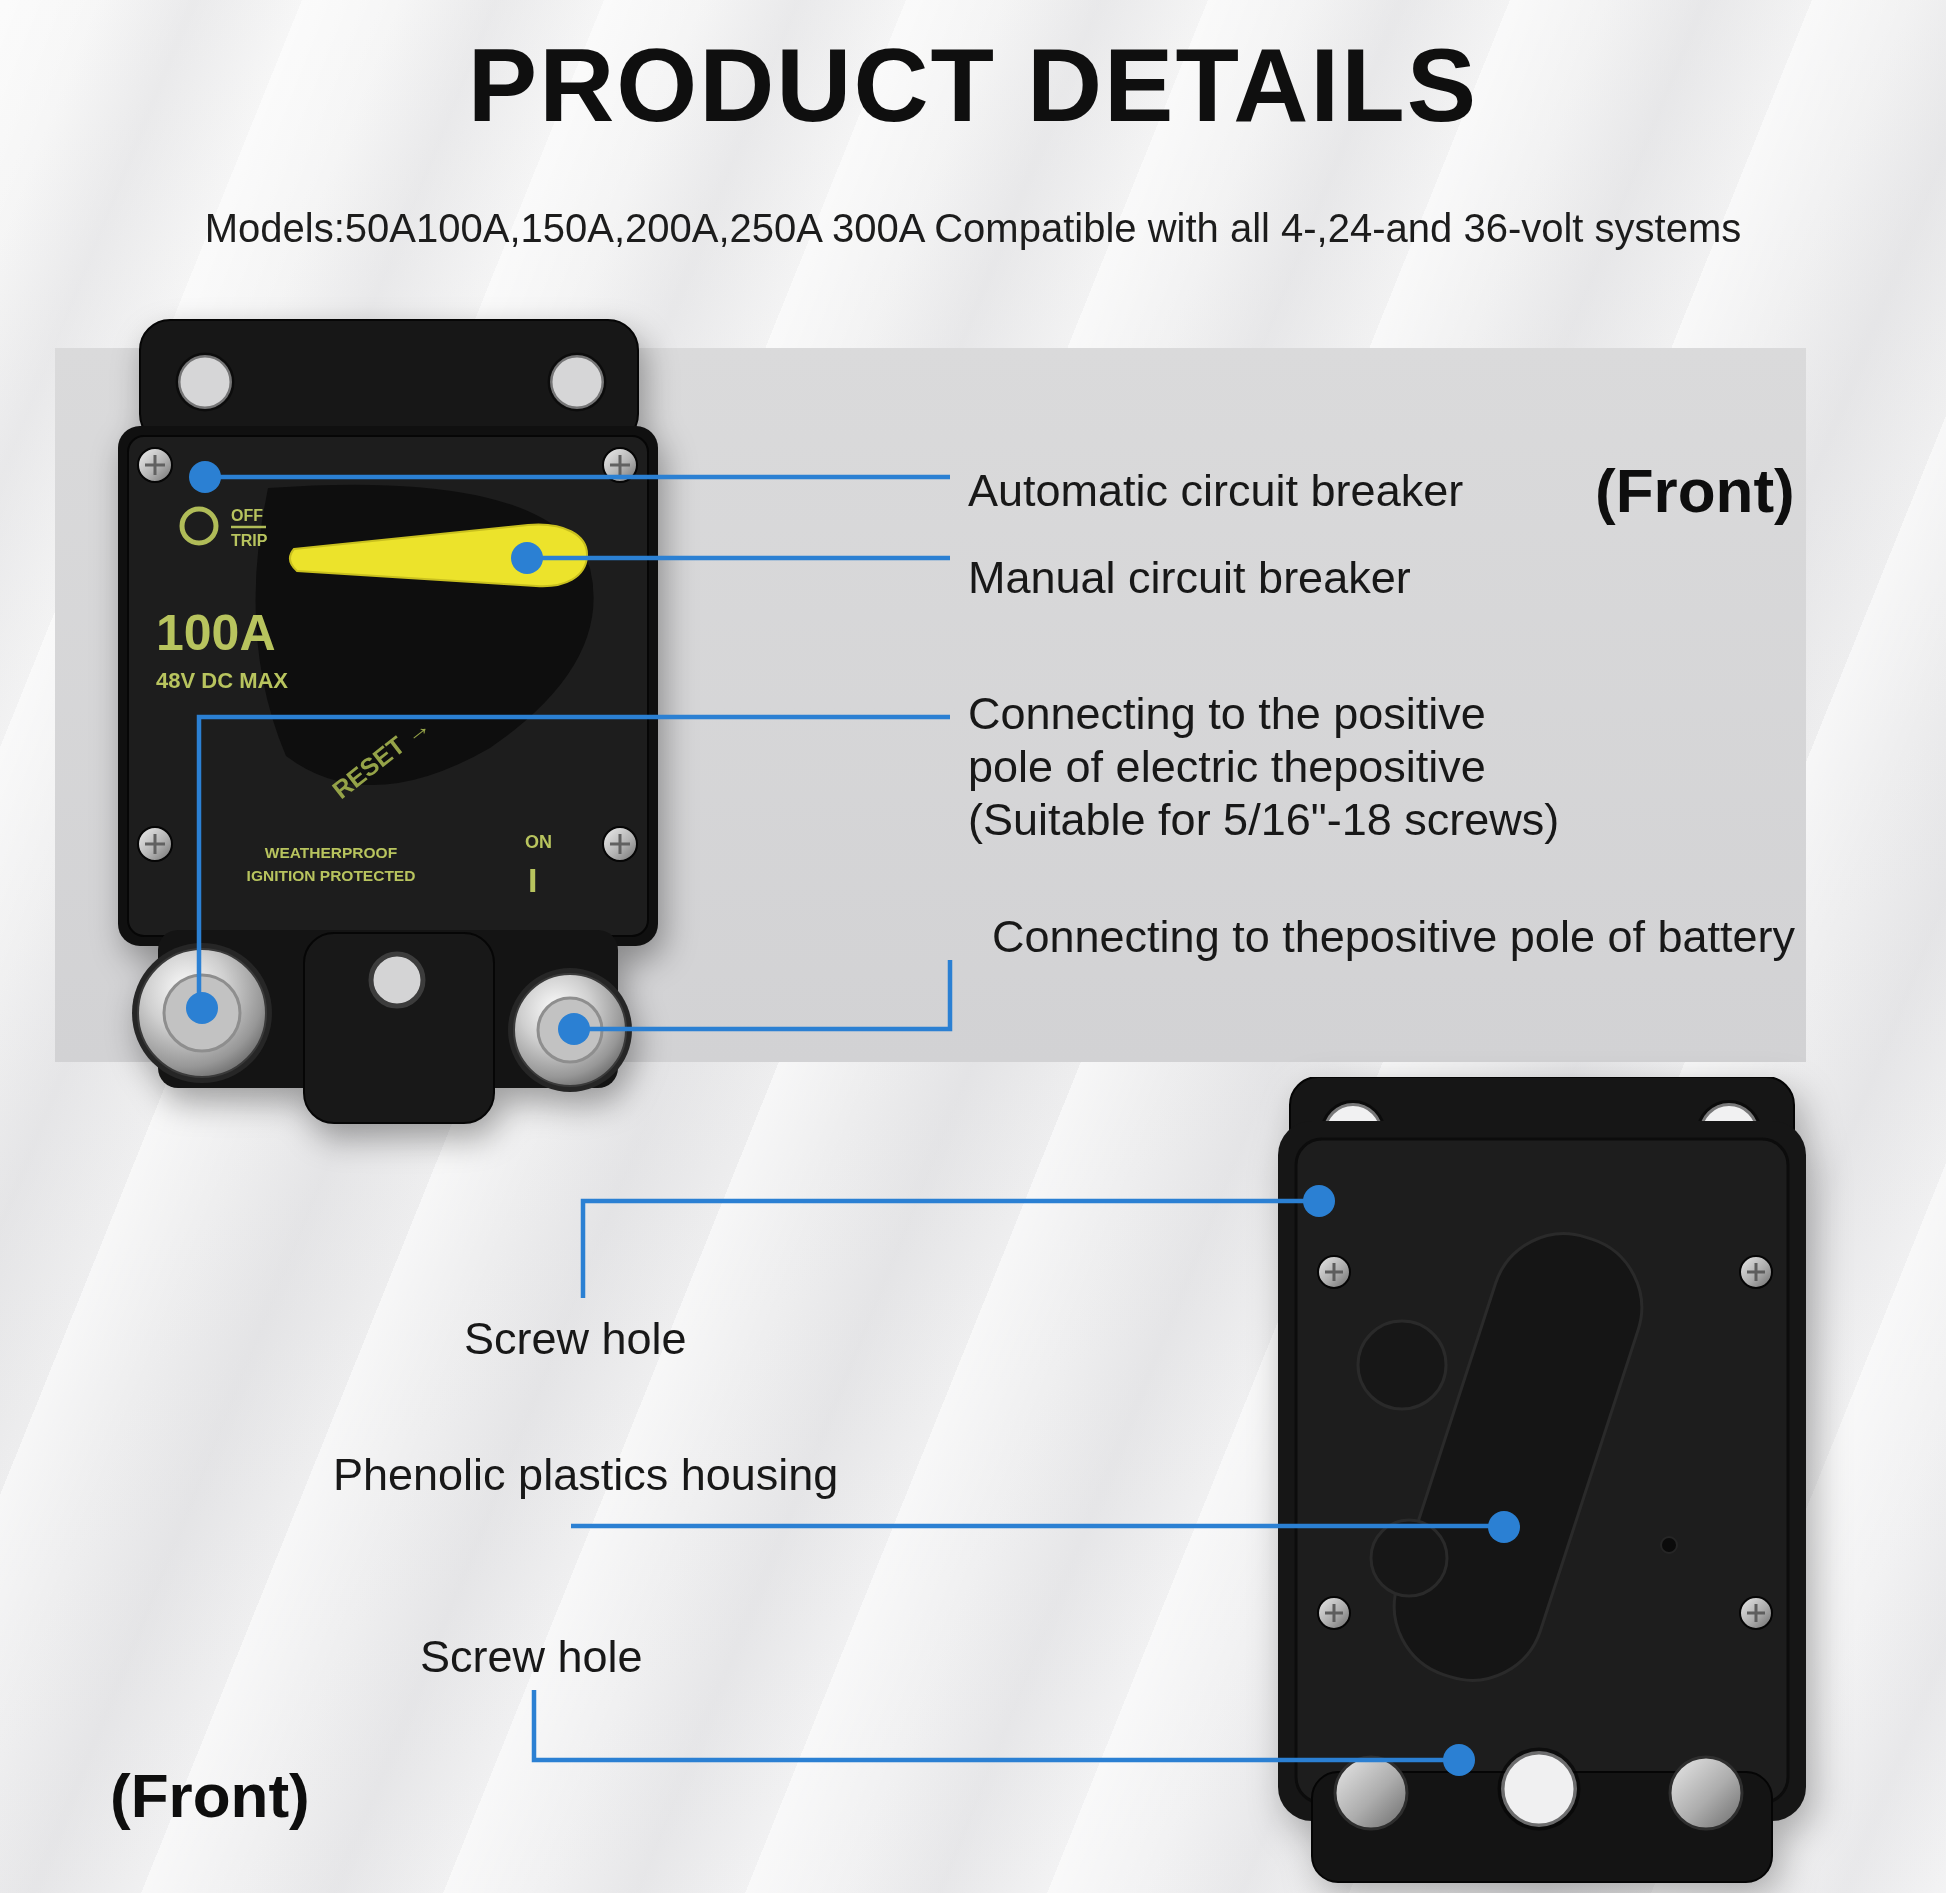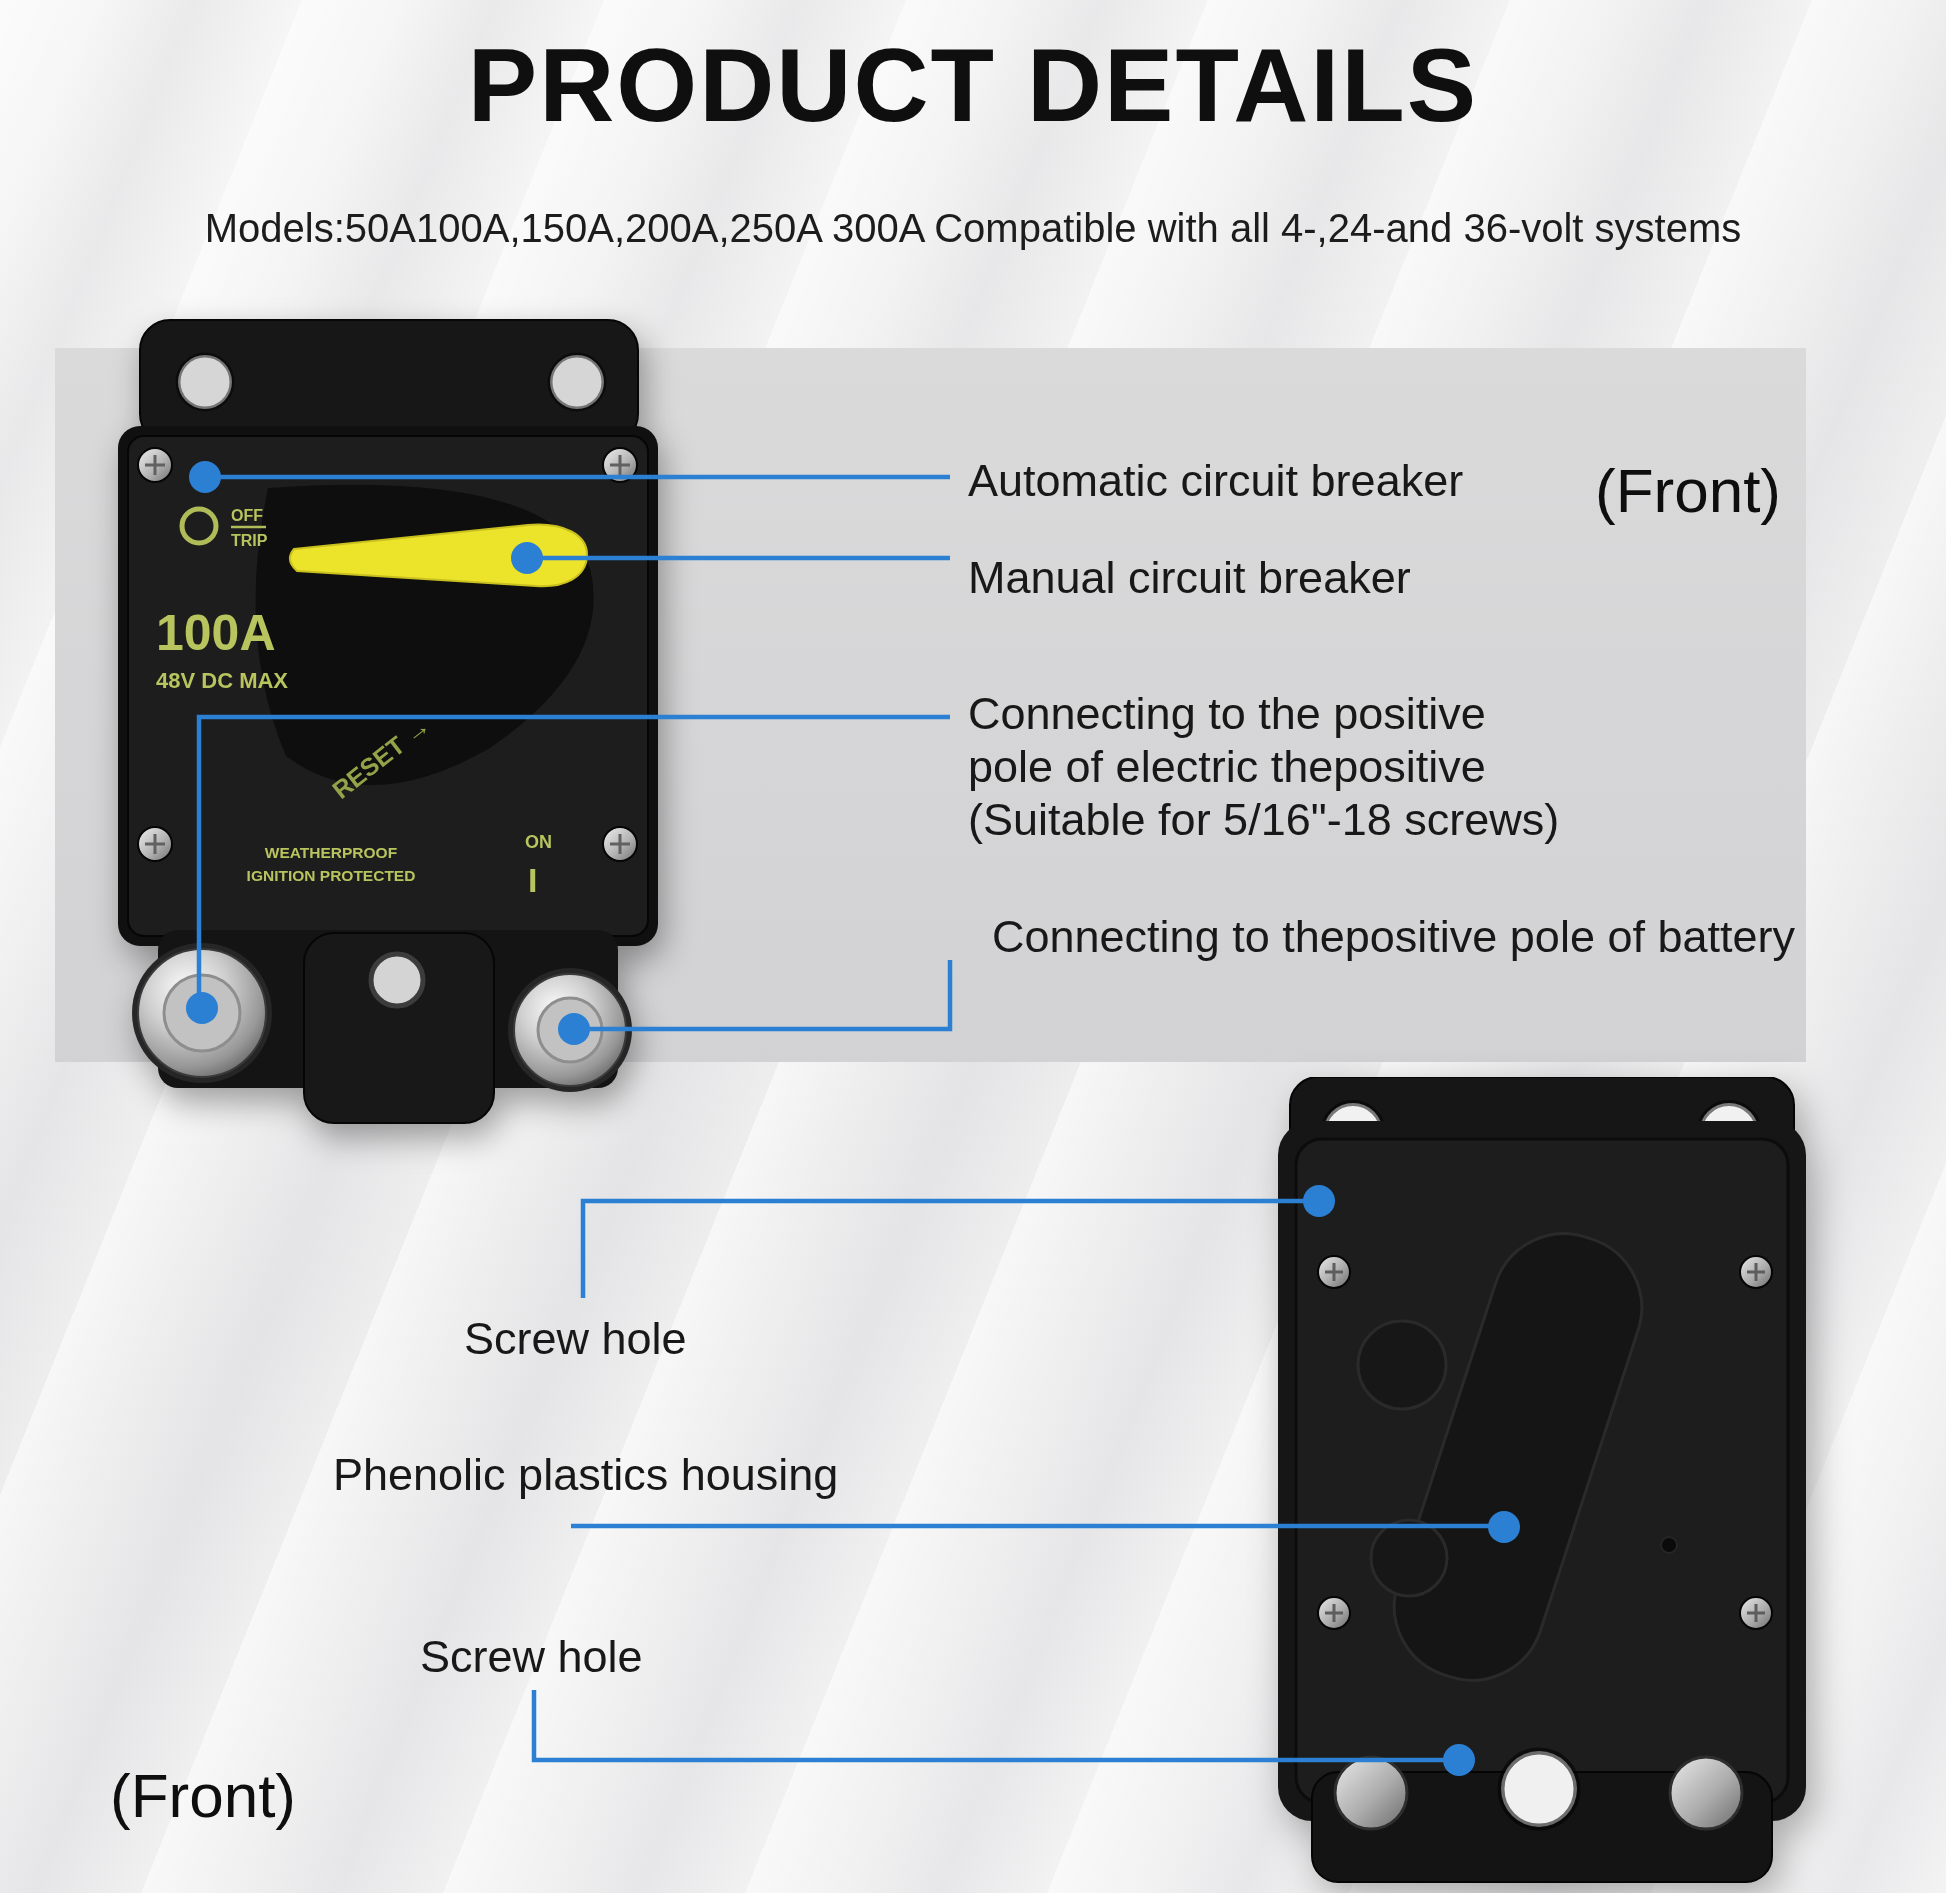--- a/index.html
+++ b/index.html
@@ -29,21 +29,21 @@
   }
   .back-svg {
     position:absolute; left:1278px; top:1077px; width:528px; height:806px;
     filter:drop-shadow(8px 14px 18px rgba(0,0,0,0.30));
   }
   .callouts { position:absolute; left:0; top:0; width:1946px; height:1893px; pointer-events:none; }
   .callout-label {
     position:absolute; font-size:45px; color:#181818; line-height:53px; white-space:nowrap;
   }
   .side-label {
-    position:absolute; font-size:62px; font-weight:400; color:#0e0e0e; white-space:nowrap;text-align:center;
+    position:absolute; font-size:62px; font-weight:700; color:#0e0e0e; white-space:nowrap;text-align:center;
   }
   svg text { font-family:"Liberation Sans", sans-serif; }
 </style>
 </head>
 <body>
 
 <div class="canvas">
 
   <div class="title">PRODUCT DETAILS</div>
   <div class="subtitle">Models:50A100A,150A,200A,250A 300A Compatible with all 4-,24-and 36-volt systems</div>
@@ -201,21 +201,21 @@
       <circle cx="205" cy="477" r="16"></circle>
       <circle cx="527" cy="558" r="16"></circle>
       <circle cx="202" cy="1008" r="16"></circle>
       <circle cx="574" cy="1029" r="16"></circle>
       <circle cx="1319" cy="1201" r="16"></circle>
       <circle cx="1504" cy="1527" r="16"></circle>
       <circle cx="1459" cy="1760" r="16"></circle>
     </g>
   </svg>
 
-  <div class="callout-label" style="left:968px; top:454px;">Automatic circuit breaker</div>
+  <div class="callout-label" style="left:968px; top:464px;">Automatic circuit breaker</div>
 
   <div class="callout-label" style="left:968px; top:551px;">Manual circuit breaker</div>
 
   <div class="side-label" style="left:1595px; top:455px;">(Front)</div>
 
   <div class="callout-label" style="left:968px; top:687px;">
     <div>Connecting to the positive</div>
     <div>pole of electric thepositive</div>
     <div>(Suitable for 5/16"-18 screws)</div>
   </div>

